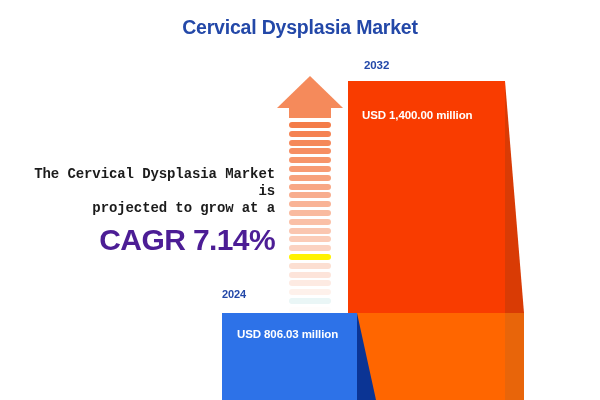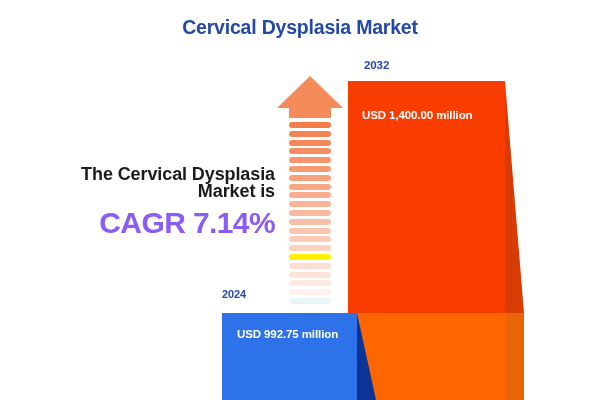--- a/index.html
+++ b/index.html
@@ -36,31 +36,32 @@
 
   
   .statement {
     position: absolute;
     left: 30px;
     top: 166px;
     width: 245px;
     text-align: right;
   }
   .statement-line {
-    font-size: 18px;
+    font-size: 14px;
     font-weight: bold;
     color: #1b1b1b;
     line-height: 17px;
     letter-spacing: -0.1px;
+    font-family: Liberation Mono, monospace;
   }
   .cagr {
     margin-top: 6px;
     font-size: 30px;
     font-weight: bold;
-    color: #8b5cf6;
+    color: #4c1d95;
     letter-spacing: -0.6px;
     line-height: 34px;
     text-align: right;
   }
 
   
   .logo {
     position: absolute;
     left: 18px;
     top: 367px;
@@ -202,20 +203,21 @@
 </style>
 </head>
 <body>
 
 <div class="canvas">
 
   <div class="title">Cervical Dysplasia Market</div>
 
   <div class="statement">
     <div class="statement-line">The Cervical Dysplasia Market is</div>
+    <div class="statement-line">projected to grow at a</div>
     <div class="cagr">CAGR 7.14%</div>
   </div>
 
   <div class="arrow">
     <div class="arrow-head"></div>
     <div class="arrow-neck"></div>
     <div id="arrow-segments">
         <div class="arrow-seg" style="top: 46px; background: rgb(244, 124, 73);"></div>
         <div class="arrow-seg" style="top: 54.8px; background: rgba(244, 124, 73, 0.953);"></div>
         <div class="arrow-seg" style="top: 63.6px; background: rgba(244, 124, 73, 0.906);"></div>
@@ -246,16 +248,16 @@
   <div class="bar-2032-label">2032</div>
   <div class="bar-orange-side"></div>
   <div class="bar-orange-side-lower"></div>
   <div class="bar-orange-front-top"></div>
   <div class="bar-orange-front-bottom"></div>
   <div class="bar-orange-value">USD 1,400.00 million</div>
 
   <div class="bar-2024-label">2024</div>
   <div class="bar-blue-side"></div>
   <div class="bar-blue-front"></div>
-  <div class="bar-blue-value">USD 992.75 million</div>
+  <div class="bar-blue-value">USD 806.03 million</div>
 
 
 </div>
 
 </body></html>

